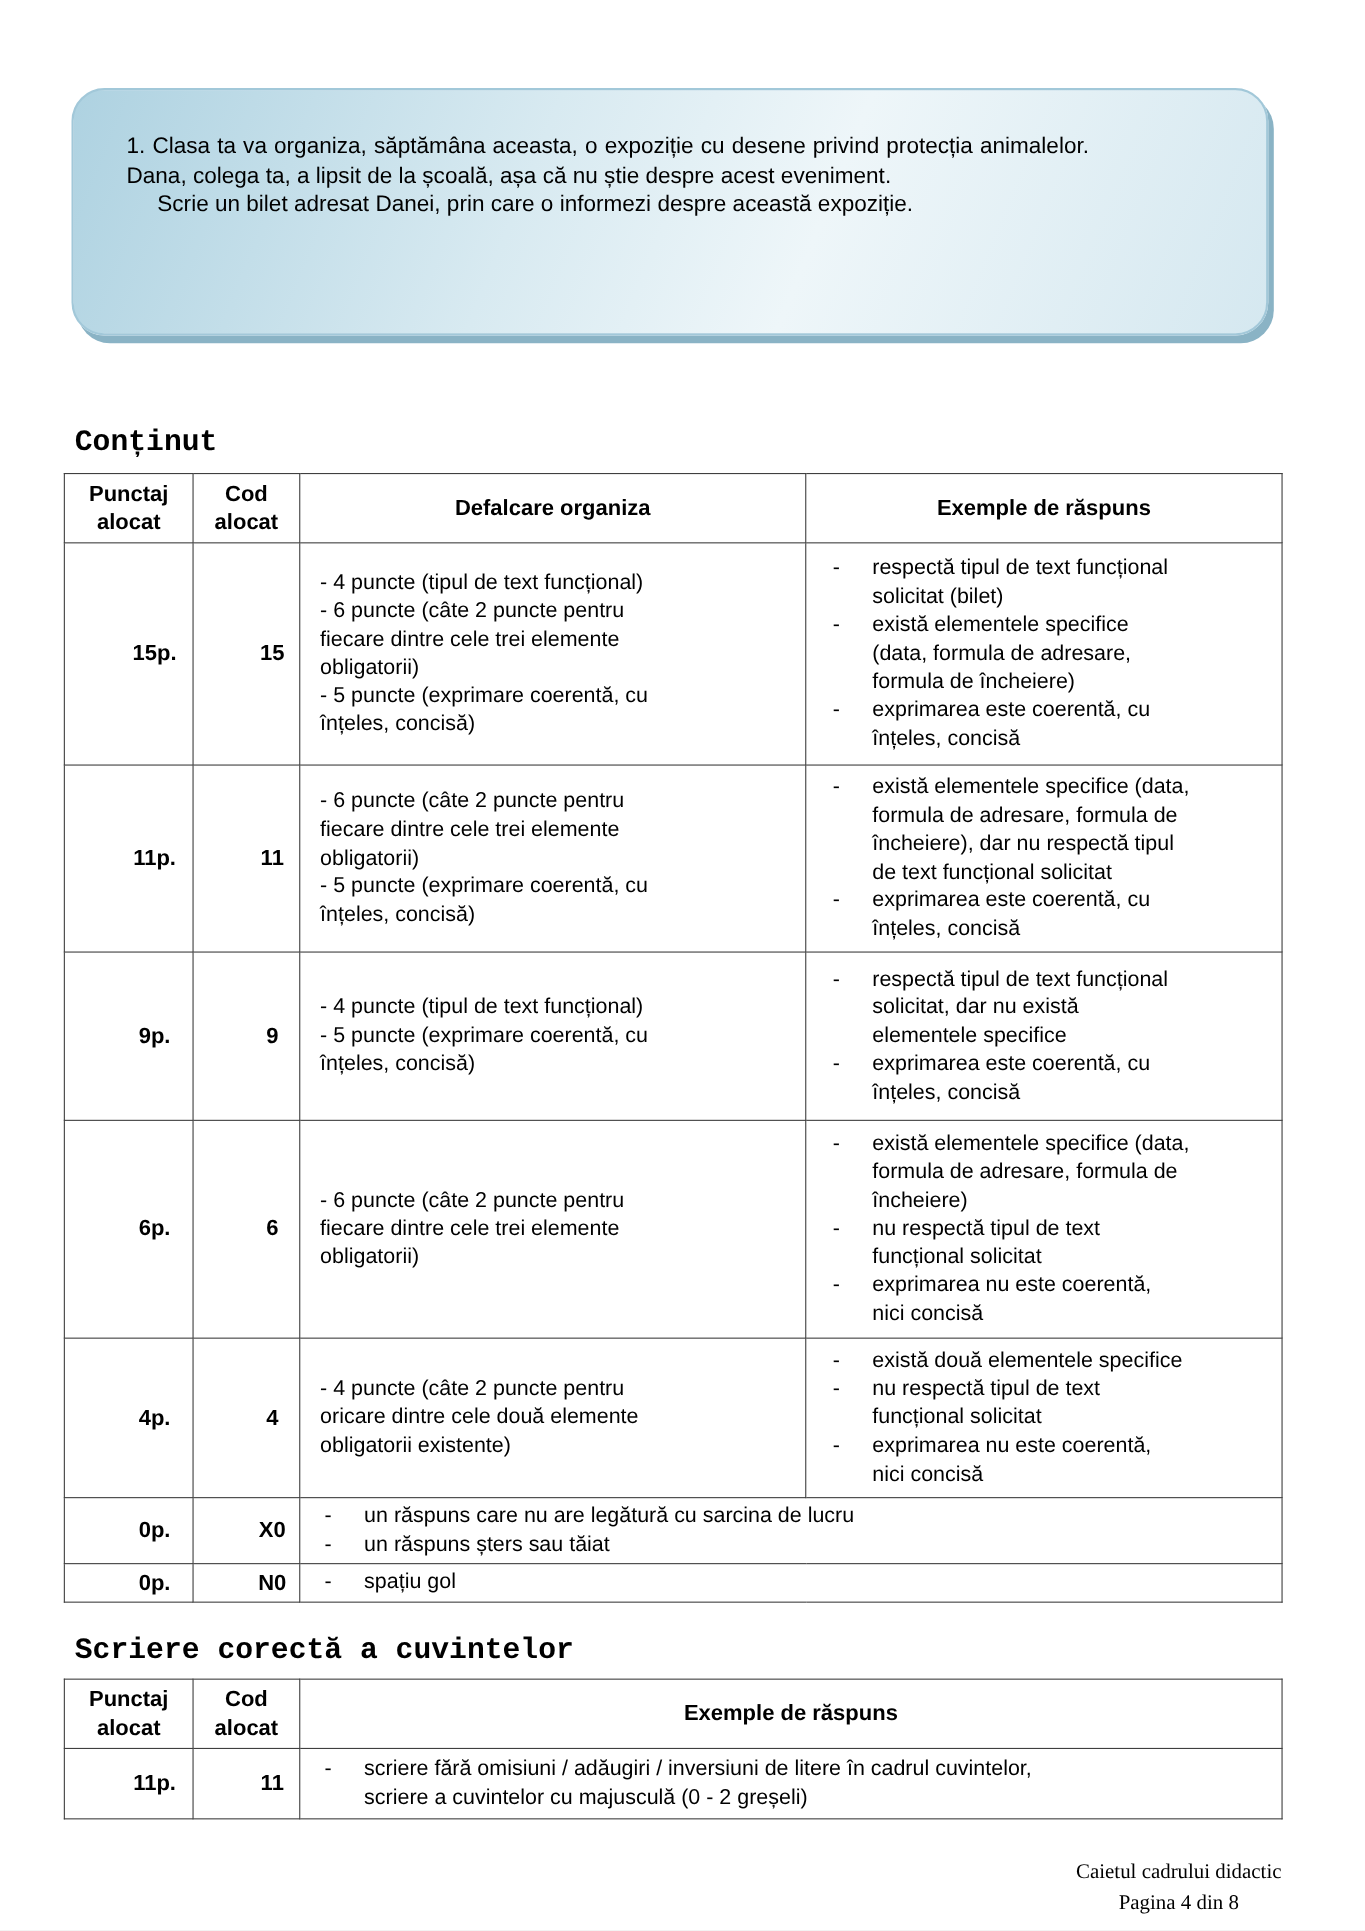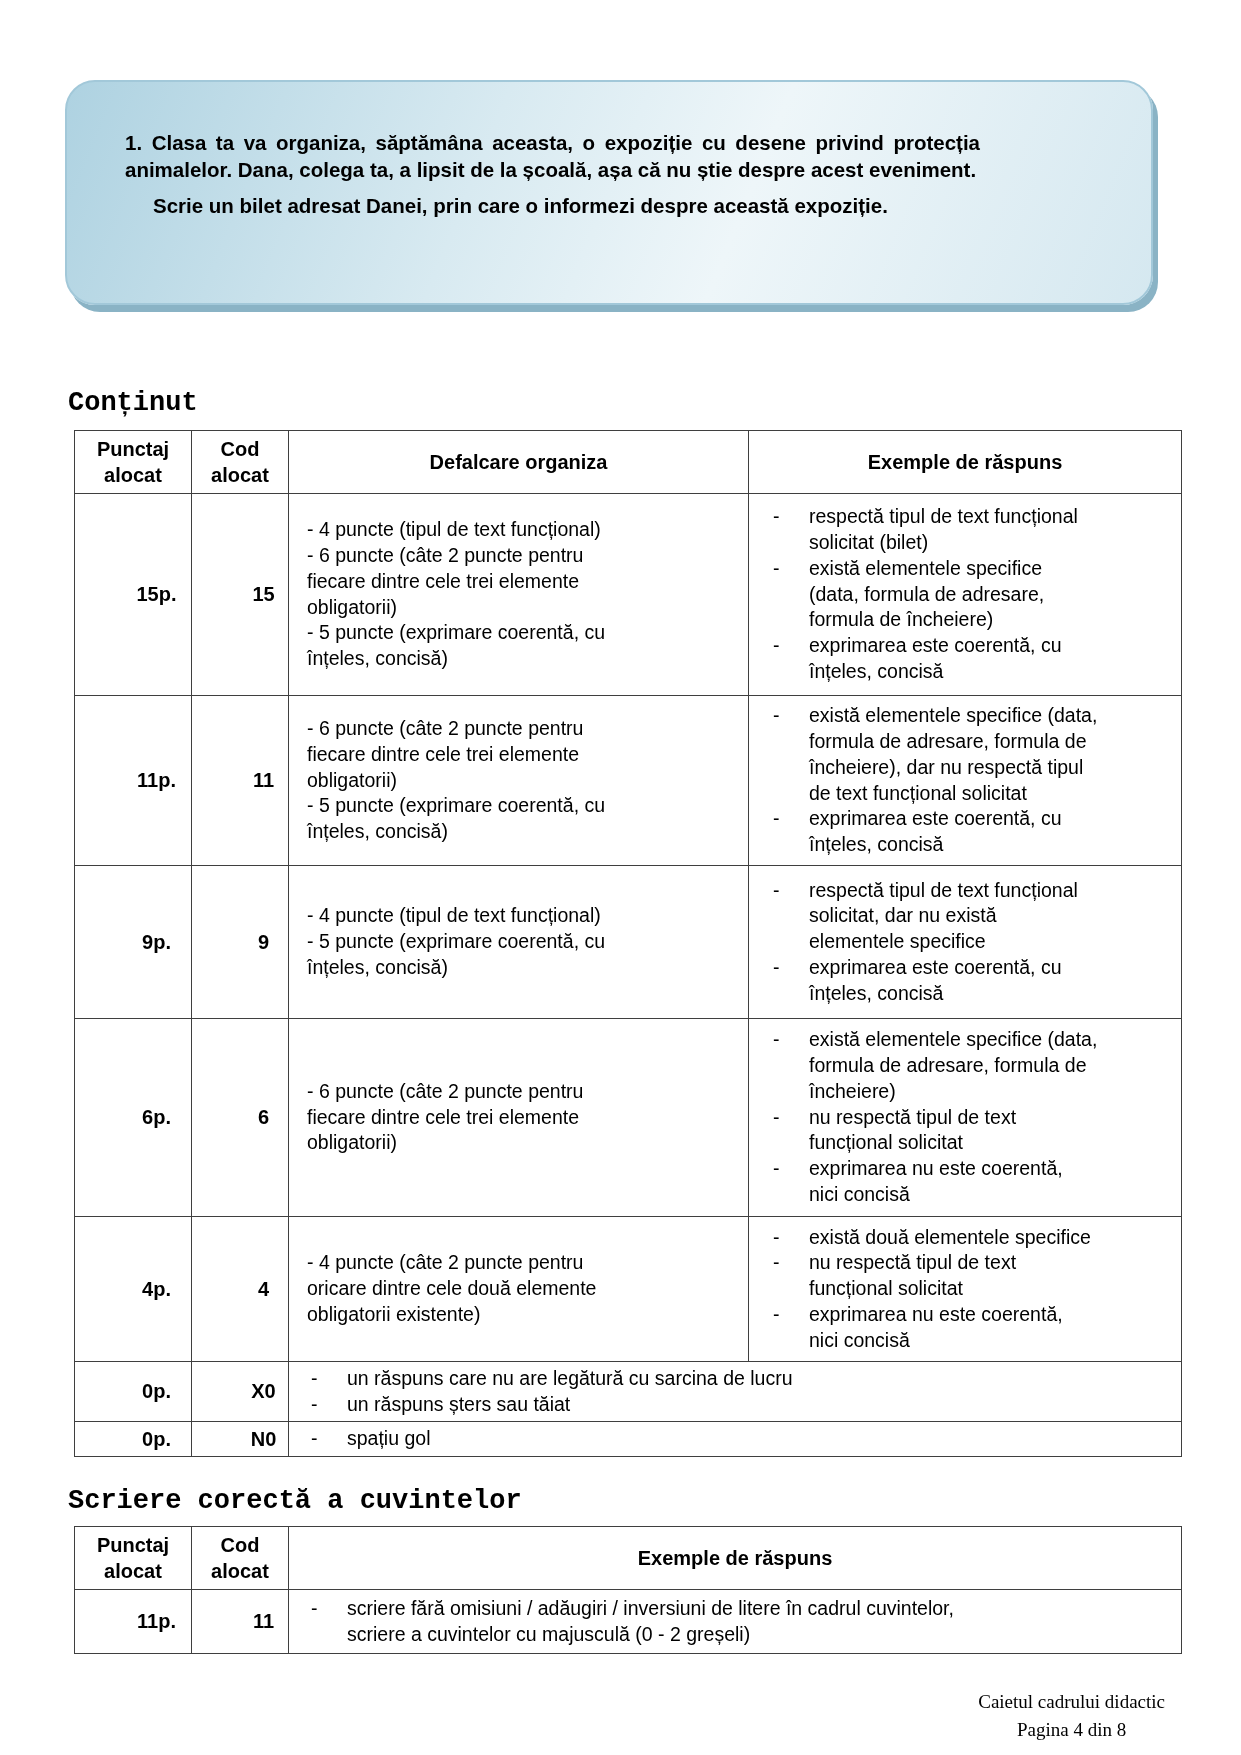--- a/index.html
+++ b/index.html
@@ -16,37 +16,37 @@
     position:absolute;left:65px;top:80px;
     width:1088px;height:225px;
     box-sizing:border-box;
     border:2px solid #a2c8d9;
     border-radius:30px;
     background:linear-gradient(112deg,#aed2e1 0%,#d8eaf1 38%,#eef6f9 62%,#d5e8f0 100%);
     box-shadow:5px 7px 0 #8ab3c5;
     padding:38px 161px 0 48px;
   }
   .task-box p{
-    margin:10px;
+    margin:0;
     font-size:20.5px;
-    font-weight:bold;
+    font-weight:normal;
     line-height:1.3;
   }
   .task-p1{text-align:justify;}
   .task-p2{text-indent:28px;}
   
   .section-title{
     position:absolute;left:68px;
     font-size:27px;font-weight:bold;font-family:Liberation Mono, monospace;
   }
   #heading1{top:388px;}
   #heading2{top:1486px;}
   
   table.rubric{
-    position:absolute;left:74px;
+    position:absolute;left:58px;
     width:1107px;
     border-collapse:collapse;
     table-layout:fixed;
   }
   #table1{top:430px;}
   #table2{top:1526px;}
   table.rubric col.c1{width:117px;}
   table.rubric col.c2{width:97px;}
   table.rubric col.c3{width:460px;}
   table.rubric col.c4{width:433px;}

